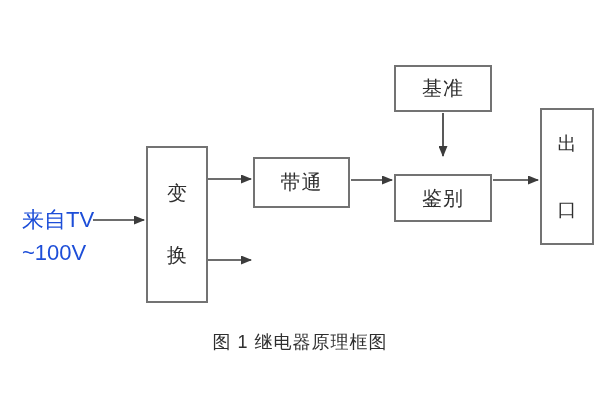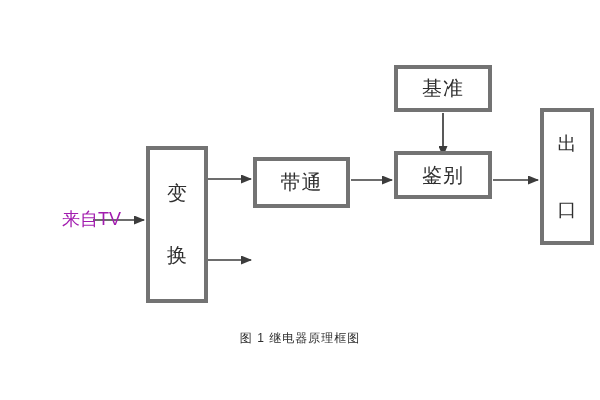--- a/index.html
+++ b/index.html
@@ -17,54 +17,53 @@
   .wires {
     position: absolute; left: 0; top: 0;
     width: 600px; height: 400px;
     pointer-events: none;
   }
   .wires line { stroke: #3c3c3c; stroke-width: 1.7; }
   .wires .head { fill: #3c3c3c; }
   .box {
     position: absolute;
     box-sizing: border-box;
-    border: 4px solid #737373;
+    border: 2px solid #737373;
     background: #ffffff;
     display: flex;
     align-items: center;
     justify-content: center;
     font-size: 20px;
     color: #2f2f2f;
     letter-spacing: 1px;
   }
   .box.vert {
     flex-direction: column;
     letter-spacing: 0;
   }
   #b-transform { left: 146px; top: 146px; width: 62px; height: 157px; gap: 35px; }
   #b-bandpass  { left: 253px; top: 157px; width: 97px; height: 51px; }
   #b-power     { left: 253px; top: 240px; width: 97px; height: 47px; }
   #b-reference { left: 394px; top:  65px; width: 98px; height: 47px; }
-  #b-discrim   { left: 394px; top: 151px; width: 98px; height: 48px; }
+  #b-discrim   { left: 394px; top: 174px; width: 98px; height: 48px; }
   #b-outlet    { left: 540px; top: 108px; width: 54px; height: 137px; gap: 40px; font-size: 19px; }
   .src {
     position: absolute;
     left: 22px; top: 203px;
-    font-size: 18px;
+    font-size: 22px;
     line-height: 33px;
-    color: #a21caf;
+    color: #1d4ed8;
     white-space: nowrap;
-    margin-left: 40px;
   }
   .caption {
     position: absolute;
     left: 0; top: 330px;
     width: 600px;
     text-align: center;
-    font-size: 12px;
+    font-size: 18px;
     color: #2f2f2f;
     letter-spacing: 1px;
   }
 </style>
 </head>
 <body>
 
 <div class="stage">
 
   <svg class="wires" viewBox="0 0 600 400" xmlns="http://www.w3.org/2000/svg">
@@ -76,20 +75,21 @@
     <line x1="93" y1="220" x2="144" y2="220" marker-end="url(#ah)"></line>
     <line x1="208" y1="179" x2="251" y2="179" marker-end="url(#ah)"></line>
     <line x1="208" y1="260" x2="251" y2="260" marker-end="url(#ah)"></line>
     <line x1="351" y1="180" x2="392" y2="180" marker-end="url(#ah)"></line>
     <line x1="443" y1="113" x2="443" y2="156" marker-end="url(#ah)"></line>
     <line x1="493" y1="180" x2="538" y2="180" marker-end="url(#ah)"></line>
   </svg>
 
   <div class="src">
     <div>来自TV</div>
+    <div>~100V</div>
   </div>
 
   <div class="box vert" id="b-transform">
     <span>变</span>
     <span>换</span>
   </div>
 
   <div class="box" id="b-bandpass">
     <span>带通</span>
   </div>

